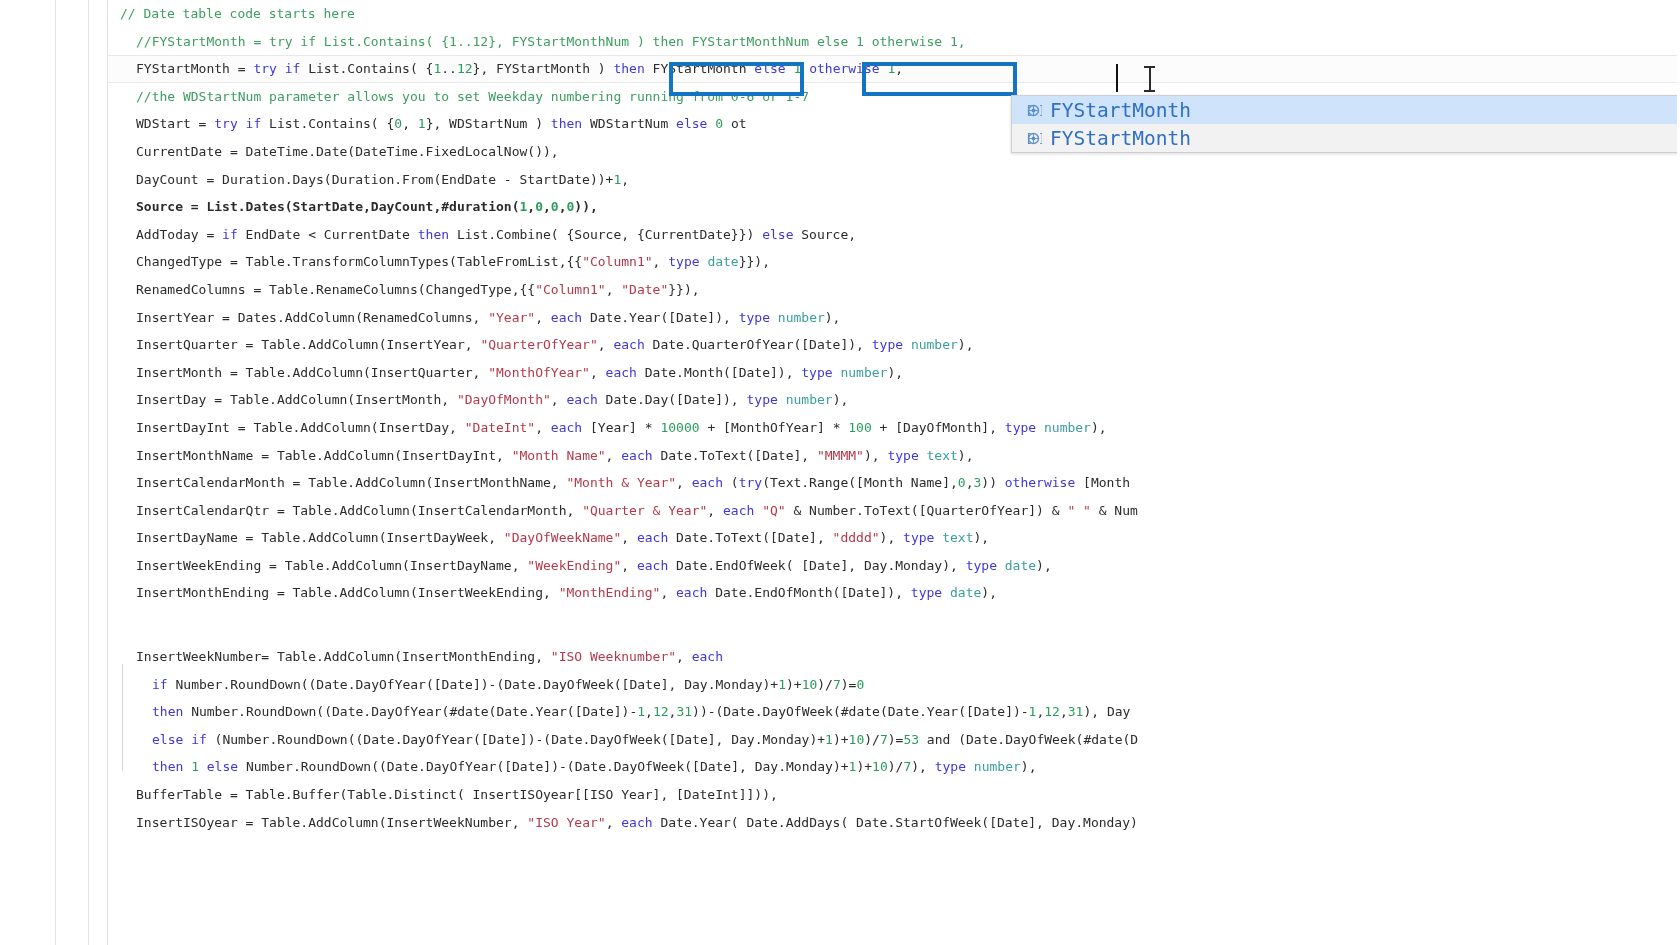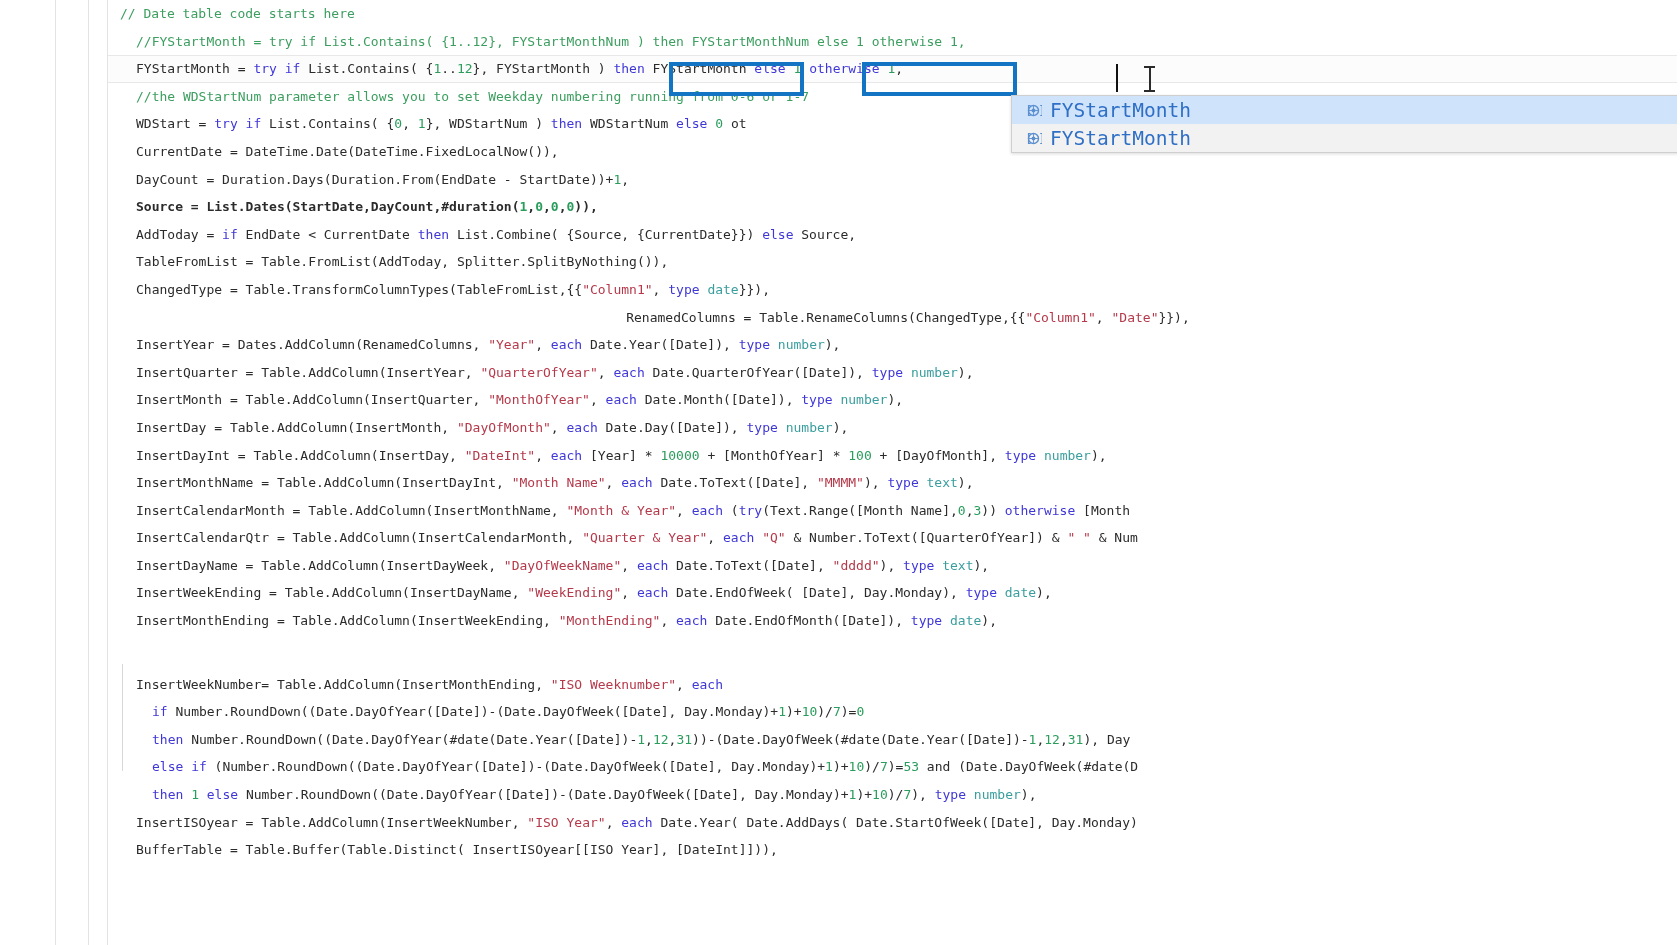--- a/index.html
+++ b/index.html
@@ -129,41 +129,40 @@
   <div id="code">
       <div class="line" style="padding-left: 12px;"><span class="cmt">// Date table code starts here</span></div>
       <div class="line" style="padding-left: 28px;"><span class="cmt">//FYStartMonth = try if List.Contains( {1..12}, FYStartMonthNum ) then FYStartMonthNum else 1 otherwise 1,</span></div>
       <div class="line active" style="padding-left: 28px;"><span class="pln">FYStartMonth = </span><span class="kw">try</span><span class="pln"> </span><span class="kw">if</span><span class="pln"> List.Contains( {</span><span class="num">1</span><span class="pln">..</span><span class="num">12</span><span class="pln">}, FYStartMonth ) </span><span class="kw">then</span><span class="pln"> FYStartMonth </span><span class="kw">else</span><span class="pln"> </span><span class="num">1</span><span class="pln"> </span><span class="kw">otherwise</span><span class="pln"> </span><span class="num">1</span><span class="pln">,</span></div>
       <div class="line" style="padding-left: 28px;"><span class="cmt">//the WDStartNum parameter allows you to set Weekday numbering running from 0-6 or 1-7</span></div>
       <div class="line" style="padding-left: 28px;"><span class="pln">WDStart = </span><span class="kw">try</span><span class="pln"> </span><span class="kw">if</span><span class="pln"> List.Contains( {</span><span class="num">0</span><span class="pln">, </span><span class="num">1</span><span class="pln">}, WDStartNum ) </span><span class="kw">then</span><span class="pln"> WDStartNum </span><span class="kw">else</span><span class="pln"> </span><span class="num">0</span><span class="pln"> ot</span></div>
       <div class="line" style="padding-left: 28px;"><span class="pln">CurrentDate = DateTime.Date(DateTime.FixedLocalNow()),</span></div>
       <div class="line" style="padding-left: 28px;"><span class="pln">DayCount = Duration.Days(Duration.From(EndDate - StartDate))+</span><span class="num">1</span><span class="pln">,</span></div>
       <div class="line" style="padding-left: 28px; font-weight: bold;"><span class="pln">Source = List.Dates(StartDate,DayCount,#duration(</span><span class="num">1</span><span class="pln">,</span><span class="num">0</span><span class="pln">,</span><span class="num">0</span><span class="pln">,</span><span class="num">0</span><span class="pln">)),</span></div>
       <div class="line" style="padding-left: 28px;"><span class="pln">AddToday = </span><span class="kw">if</span><span class="pln"> EndDate &lt; CurrentDate </span><span class="kw">then</span><span class="pln"> List.Combine( {Source, {CurrentDate}}) </span><span class="kw">else</span><span class="pln"> Source,</span></div>
-      <div class="line" style="padding-left: 28px;"><span class="pln">TableFromList = Table.FromList(AddToday, Splitter.SplitByNothing()),</span></div>
       <div class="line" style="padding-left: 28px;"><span class="pln">ChangedType = Table.TransformColumnTypes(TableFromList,{{</span><span class="str">"Column1"</span><span class="pln">, </span><span class="kw">type</span><span class="pln"> </span><span class="typ">date</span><span class="pln">}}),</span></div>
-      <div class="line" style="padding-left: 28px; text-align: center;"><span class="pln">RenamedColumns = Table.RenameColumns(ChangedType,{{</span><span class="str">"Column1"</span><span class="pln">, </span><span class="str">"Date"</span><span class="pln">}}),</span></div>
+      <div class="line" style="padding-left: 28px;"><span class="pln">RenamedColumns = Table.RenameColumns(ChangedType,{{</span><span class="str">"Column1"</span><span class="pln">, </span><span class="str">"Date"</span><span class="pln">}}),</span></div>
       <div class="line" style="padding-left: 28px;"><span class="pln">InsertYear = Dates.AddColumn(RenamedColumns, </span><span class="str">"Year"</span><span class="pln">, </span><span class="kw">each</span><span class="pln"> Date.Year([Date]), </span><span class="kw">type</span><span class="pln"> </span><span class="typ">number</span><span class="pln">),</span></div>
       <div class="line" style="padding-left: 28px;"><span class="pln">InsertQuarter = Table.AddColumn(InsertYear, </span><span class="str">"QuarterOfYear"</span><span class="pln">, </span><span class="kw">each</span><span class="pln"> Date.QuarterOfYear([Date]), </span><span class="kw">type</span><span class="pln"> </span><span class="typ">number</span><span class="pln">),</span></div>
       <div class="line" style="padding-left: 28px;"><span class="pln">InsertMonth = Table.AddColumn(InsertQuarter, </span><span class="str">"MonthOfYear"</span><span class="pln">, </span><span class="kw">each</span><span class="pln"> Date.Month([Date]), </span><span class="kw">type</span><span class="pln"> </span><span class="typ">number</span><span class="pln">),</span></div>
       <div class="line" style="padding-left: 28px;"><span class="pln">InsertDay = Table.AddColumn(InsertMonth, </span><span class="str">"DayOfMonth"</span><span class="pln">, </span><span class="kw">each</span><span class="pln"> Date.Day([Date]), </span><span class="kw">type</span><span class="pln"> </span><span class="typ">number</span><span class="pln">),</span></div>
       <div class="line" style="padding-left: 28px;"><span class="pln">InsertDayInt = Table.AddColumn(InsertDay, </span><span class="str">"DateInt"</span><span class="pln">, </span><span class="kw">each</span><span class="pln"> [Year] * </span><span class="num">10000</span><span class="pln"> + [MonthOfYear] * </span><span class="num">100</span><span class="pln"> + [DayOfMonth], </span><span class="kw">type</span><span class="pln"> </span><span class="typ">number</span><span class="pln">),</span></div>
       <div class="line" style="padding-left: 28px;"><span class="pln">InsertMonthName = Table.AddColumn(InsertDayInt, </span><span class="str">"Month Name"</span><span class="pln">, </span><span class="kw">each</span><span class="pln"> Date.ToText([Date], </span><span class="str">"MMMM"</span><span class="pln">), </span><span class="kw">type</span><span class="pln"> </span><span class="typ">text</span><span class="pln">),</span></div>
       <div class="line" style="padding-left: 28px;"><span class="pln">InsertCalendarMonth = Table.AddColumn(InsertMonthName, </span><span class="str">"Month &amp; Year"</span><span class="pln">, </span><span class="kw">each</span><span class="pln"> (</span><span class="kw">try</span><span class="pln">(Text.Range([Month Name],</span><span class="num">0</span><span class="pln">,</span><span class="num">3</span><span class="pln">)) </span><span class="kw">otherwise</span><span class="pln"> [Month</span></div>
       <div class="line" style="padding-left: 28px;"><span class="pln">InsertCalendarQtr = Table.AddColumn(InsertCalendarMonth, </span><span class="str">"Quarter &amp; Year"</span><span class="pln">, </span><span class="kw">each</span><span class="pln"> </span><span class="str">"Q"</span><span class="pln"> &amp; Number.ToText([QuarterOfYear]) &amp; </span><span class="str">" "</span><span class="pln"> &amp; Num</span></div>
       <div class="line" style="padding-left: 28px;"><span class="pln">InsertDayName = Table.AddColumn(InsertDayWeek, </span><span class="str">"DayOfWeekName"</span><span class="pln">, </span><span class="kw">each</span><span class="pln"> Date.ToText([Date], </span><span class="str">"dddd"</span><span class="pln">), </span><span class="kw">type</span><span class="pln"> </span><span class="typ">text</span><span class="pln">),</span></div>
       <div class="line" style="padding-left: 28px;"><span class="pln">InsertWeekEnding = Table.AddColumn(InsertDayName, </span><span class="str">"WeekEnding"</span><span class="pln">, </span><span class="kw">each</span><span class="pln"> Date.EndOfWeek( [Date], Day.Monday), </span><span class="kw">type</span><span class="pln"> </span><span class="typ">date</span><span class="pln">),</span></div>
       <div class="line" style="padding-left: 28px;"><span class="pln">InsertMonthEnding = Table.AddColumn(InsertWeekEnding, </span><span class="str">"MonthEnding"</span><span class="pln">, </span><span class="kw">each</span><span class="pln"> Date.EndOfMonth([Date]), </span><span class="kw">type</span><span class="pln"> </span><span class="typ">date</span><span class="pln">),</span></div>
       <div class="line" style="padding-left: 28px; margin-top: 36px;"><span class="pln">InsertWeekNumber= Table.AddColumn(InsertMonthEnding, </span><span class="str">"ISO Weeknumber"</span><span class="pln">, </span><span class="kw">each</span></div>
       <div class="line" style="padding-left: 44px;"><span class="kw">if</span><span class="pln"> Number.RoundDown((Date.DayOfYear([Date])-(Date.DayOfWeek([Date], Day.Monday)+</span><span class="num">1</span><span class="pln">)+</span><span class="num">10</span><span class="pln">)/</span><span class="num">7</span><span class="pln">)=</span><span class="num">0</span></div>
       <div class="line" style="padding-left: 44px;"><span class="kw">then</span><span class="pln"> Number.RoundDown((Date.DayOfYear(#date(Date.Year([Date])-</span><span class="num">1</span><span class="pln">,</span><span class="num">12</span><span class="pln">,</span><span class="num">31</span><span class="pln">))-(Date.DayOfWeek(#date(Date.Year([Date])-</span><span class="num">1</span><span class="pln">,</span><span class="num">12</span><span class="pln">,</span><span class="num">31</span><span class="pln">), Day</span></div>
       <div class="line" style="padding-left: 44px;"><span class="kw">else</span><span class="pln"> </span><span class="kw">if</span><span class="pln"> (Number.RoundDown((Date.DayOfYear([Date])-(Date.DayOfWeek([Date], Day.Monday)+</span><span class="num">1</span><span class="pln">)+</span><span class="num">10</span><span class="pln">)/</span><span class="num">7</span><span class="pln">)=</span><span class="num">53</span><span class="pln"> and (Date.DayOfWeek(#date(D</span></div>
       <div class="line" style="padding-left: 44px;"><span class="kw">then</span><span class="pln"> </span><span class="num">1</span><span class="pln"> </span><span class="kw">else</span><span class="pln"> Number.RoundDown((Date.DayOfYear([Date])-(Date.DayOfWeek([Date], Day.Monday)+</span><span class="num">1</span><span class="pln">)+</span><span class="num">10</span><span class="pln">)/</span><span class="num">7</span><span class="pln">), </span><span class="kw">type</span><span class="pln"> </span><span class="typ">number</span><span class="pln">),</span></div>
+      <div class="line" style="padding-left: 28px;"><span class="pln">BufferTable = Table.Buffer(Table.Distinct( InsertISOyear[[ISO Year], [DateInt]])),</span></div>
       <div class="line" style="padding-left: 28px;"><span class="pln">InsertISOyear = Table.AddColumn(InsertWeekNumber, </span><span class="str">"ISO Year"</span><span class="pln">, </span><span class="kw">each</span><span class="pln"> Date.Year( Date.AddDays( Date.StartOfWeek([Date], Day.Monday)</span></div>
-      <div class="line" style="padding-left: 28px;"><span class="pln">BufferTable = Table.Buffer(Table.Distinct( InsertISOyear[[ISO Year], [DateInt]])),</span></div>
     </div>
 
   <div id="annotations">
       <div class="annbox" style="left: 669px; top: 62px; width: 135px; height: 34px;"></div>
       <div class="annbox" style="left: 862px; top: 62px; width: 155px; height: 34px;"></div>
     </div>
 
   <div class="caret" style="left:1116px;top:64px;height:28px;"></div>
   <div class="ibeam" style="left:1144px;top:66px;">
       <i></i>

